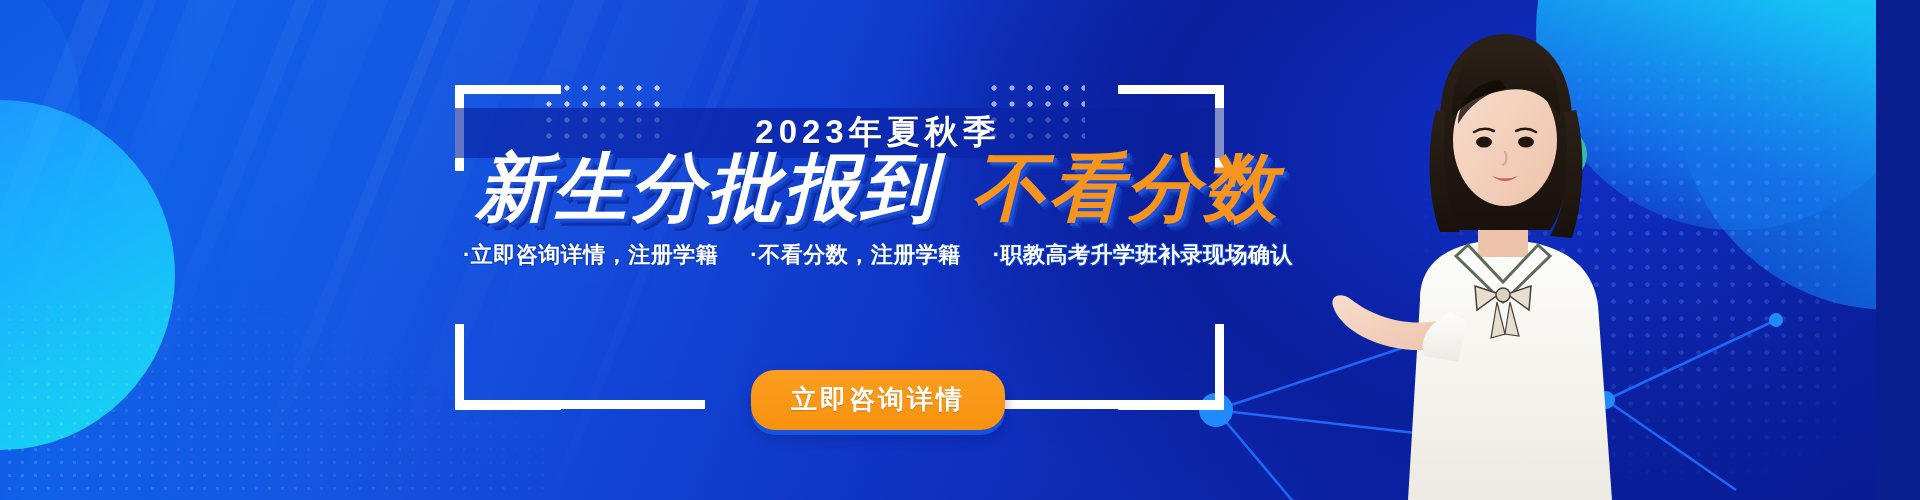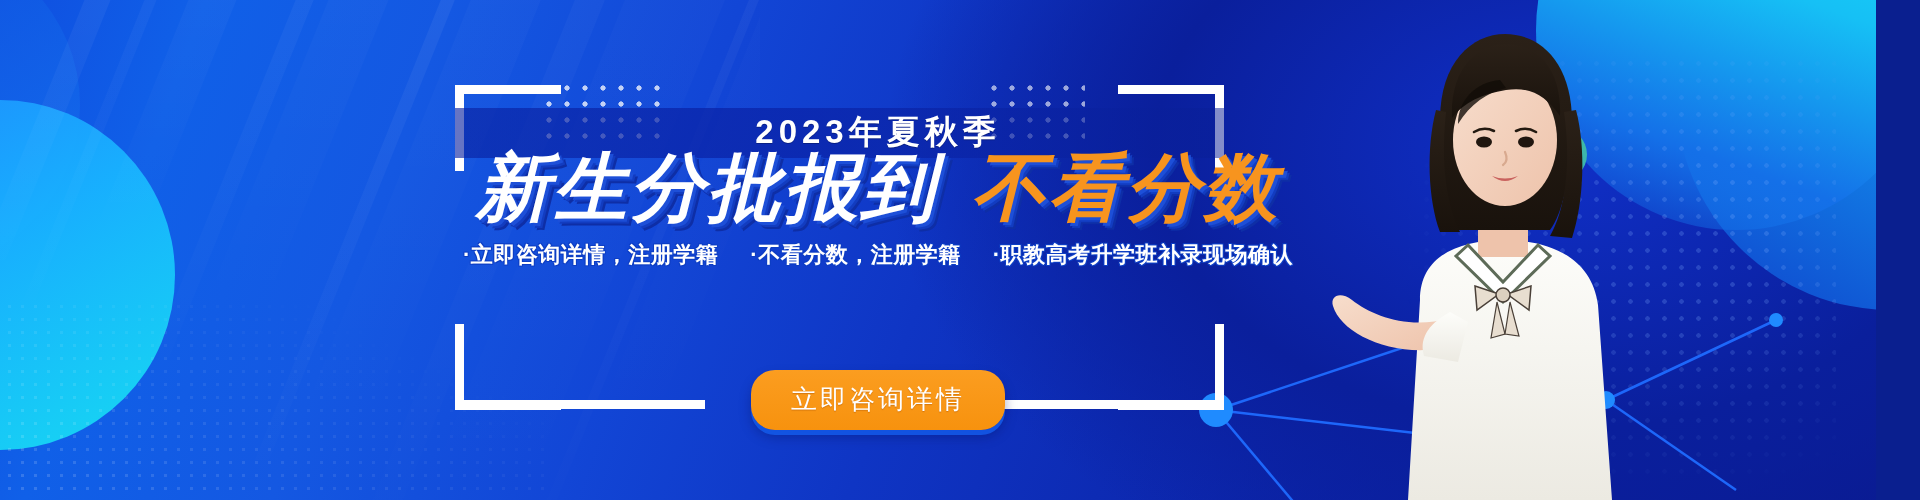--- a/index.html
+++ b/index.html
@@ -193,21 +193,21 @@
     position:absolute; left:0; top:370px; width:1920px;
     text-align:center;
     transform:translateX(-82px);
   }
   .cta{
     display:inline-block;
     position:relative;
     background:linear-gradient(180deg,#fb9d20 0%,#f7920e 100%);
     color:#ffffff;
     font-size:26px;
-    font-weight:normal;
+    font-weight:bold;
     letter-spacing:3px;
     padding:12px 40px 13px;
     border-radius:24px;
     box-shadow:0 5px 0 rgba(20,90,235,.85), 0 7px 12px rgba(4,18,90,.35);
     text-shadow:0 1px 1px rgba(140,60,0,.35);
     cursor:pointer;
     user-select:none;
   }
 
   

